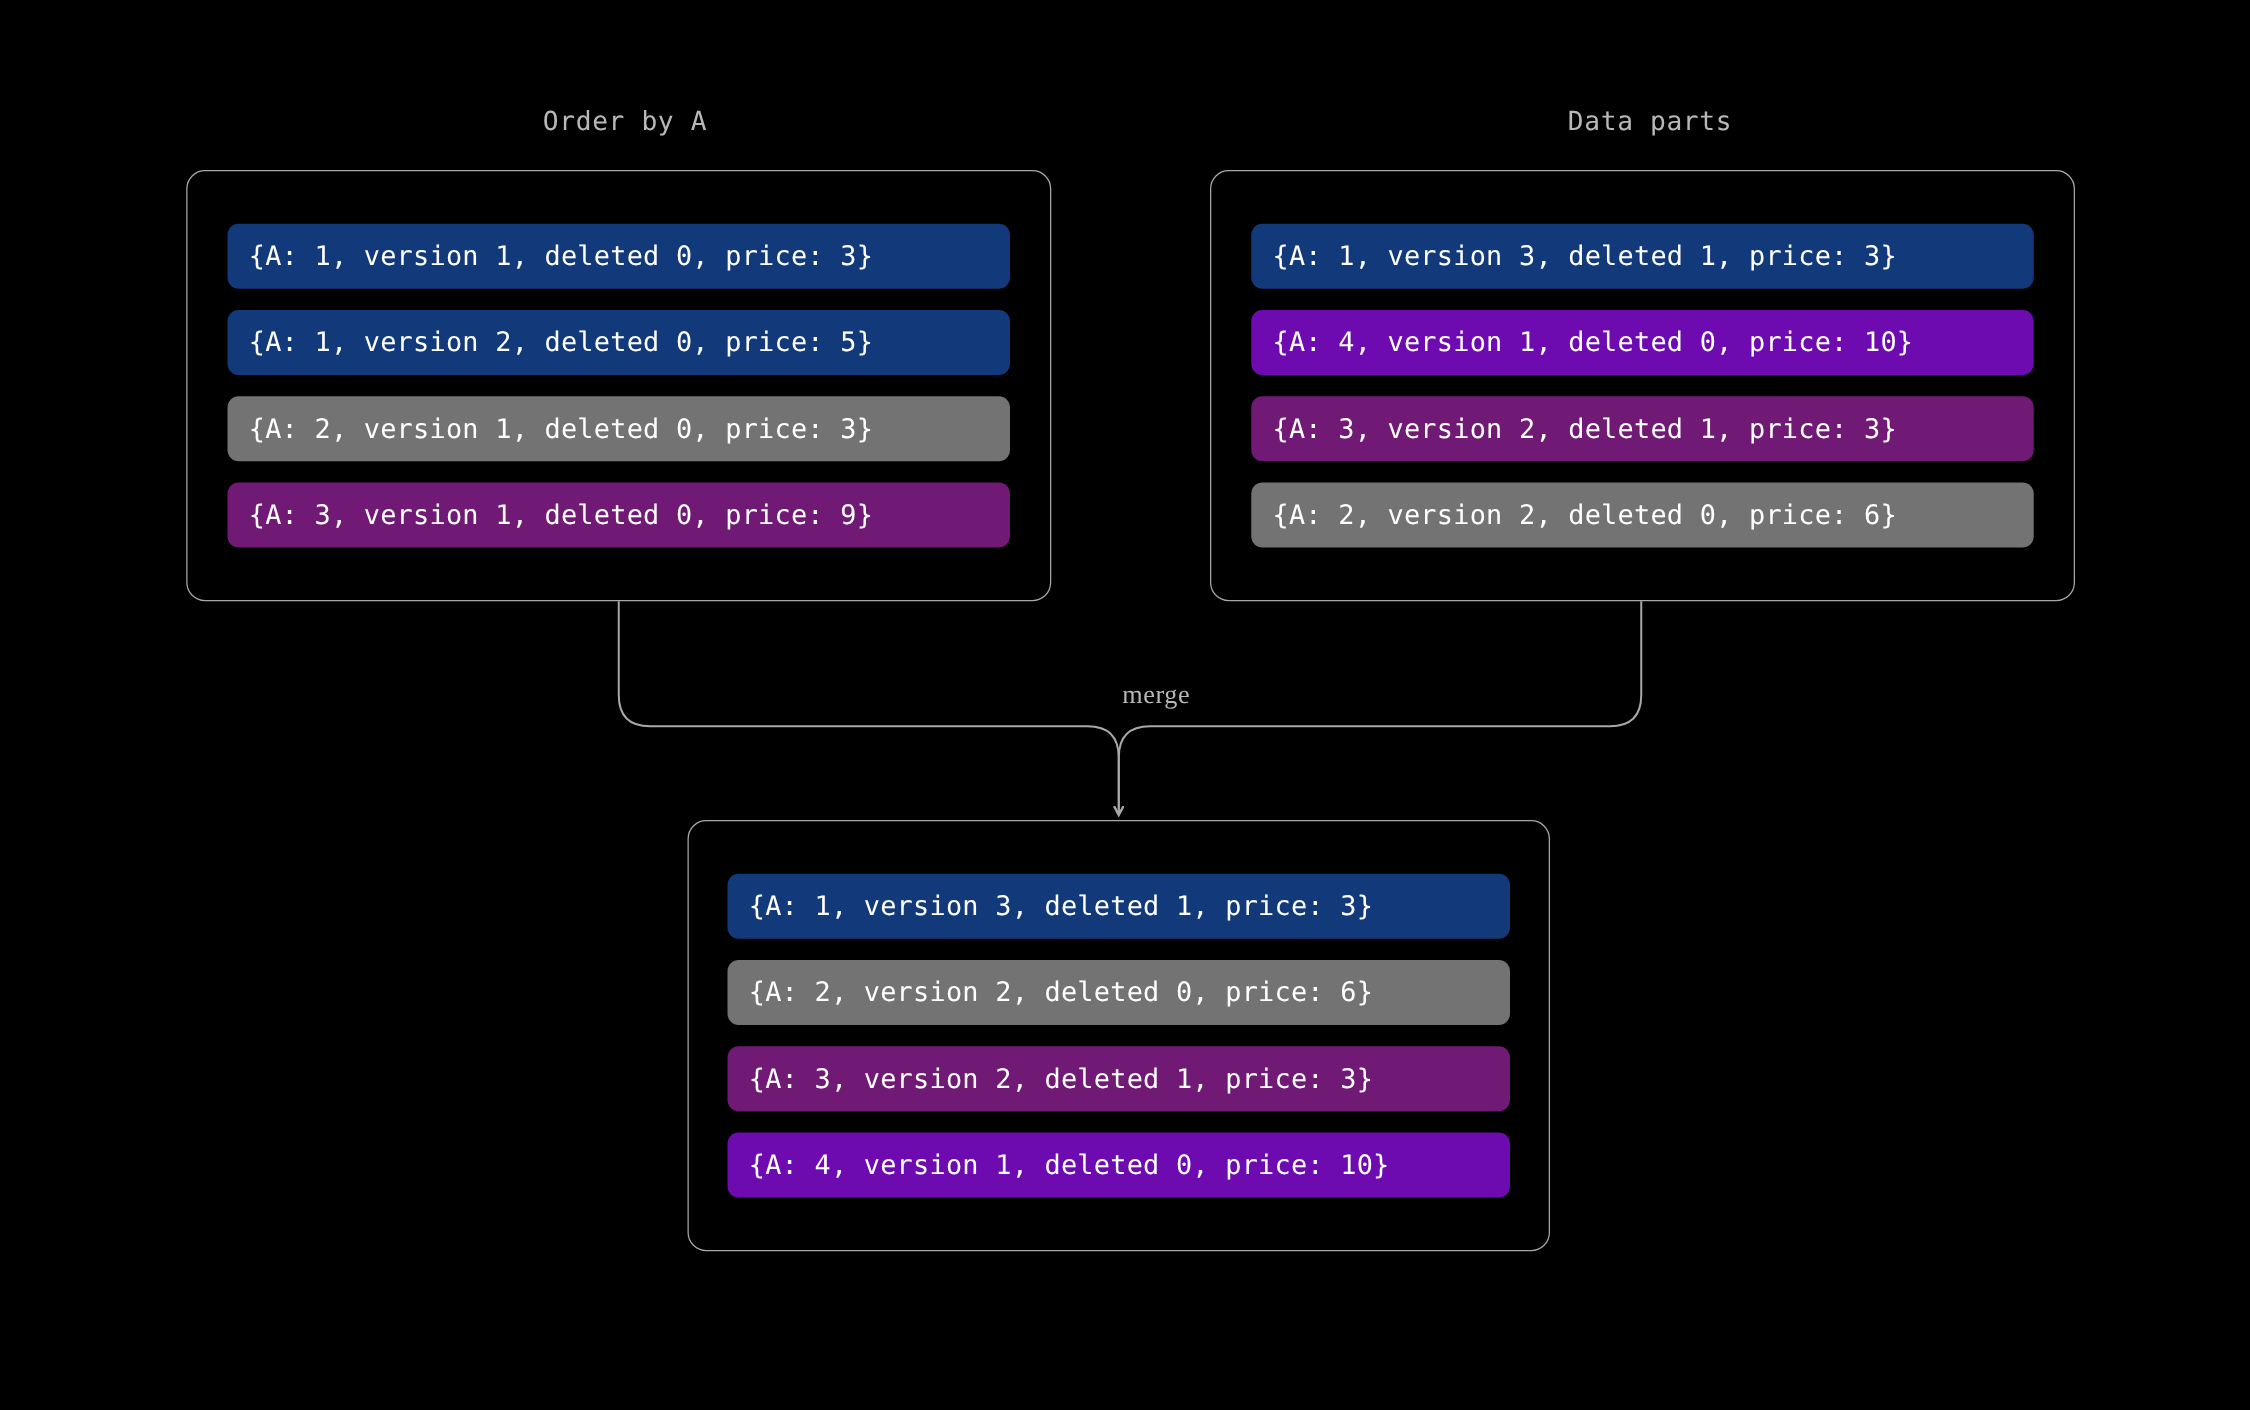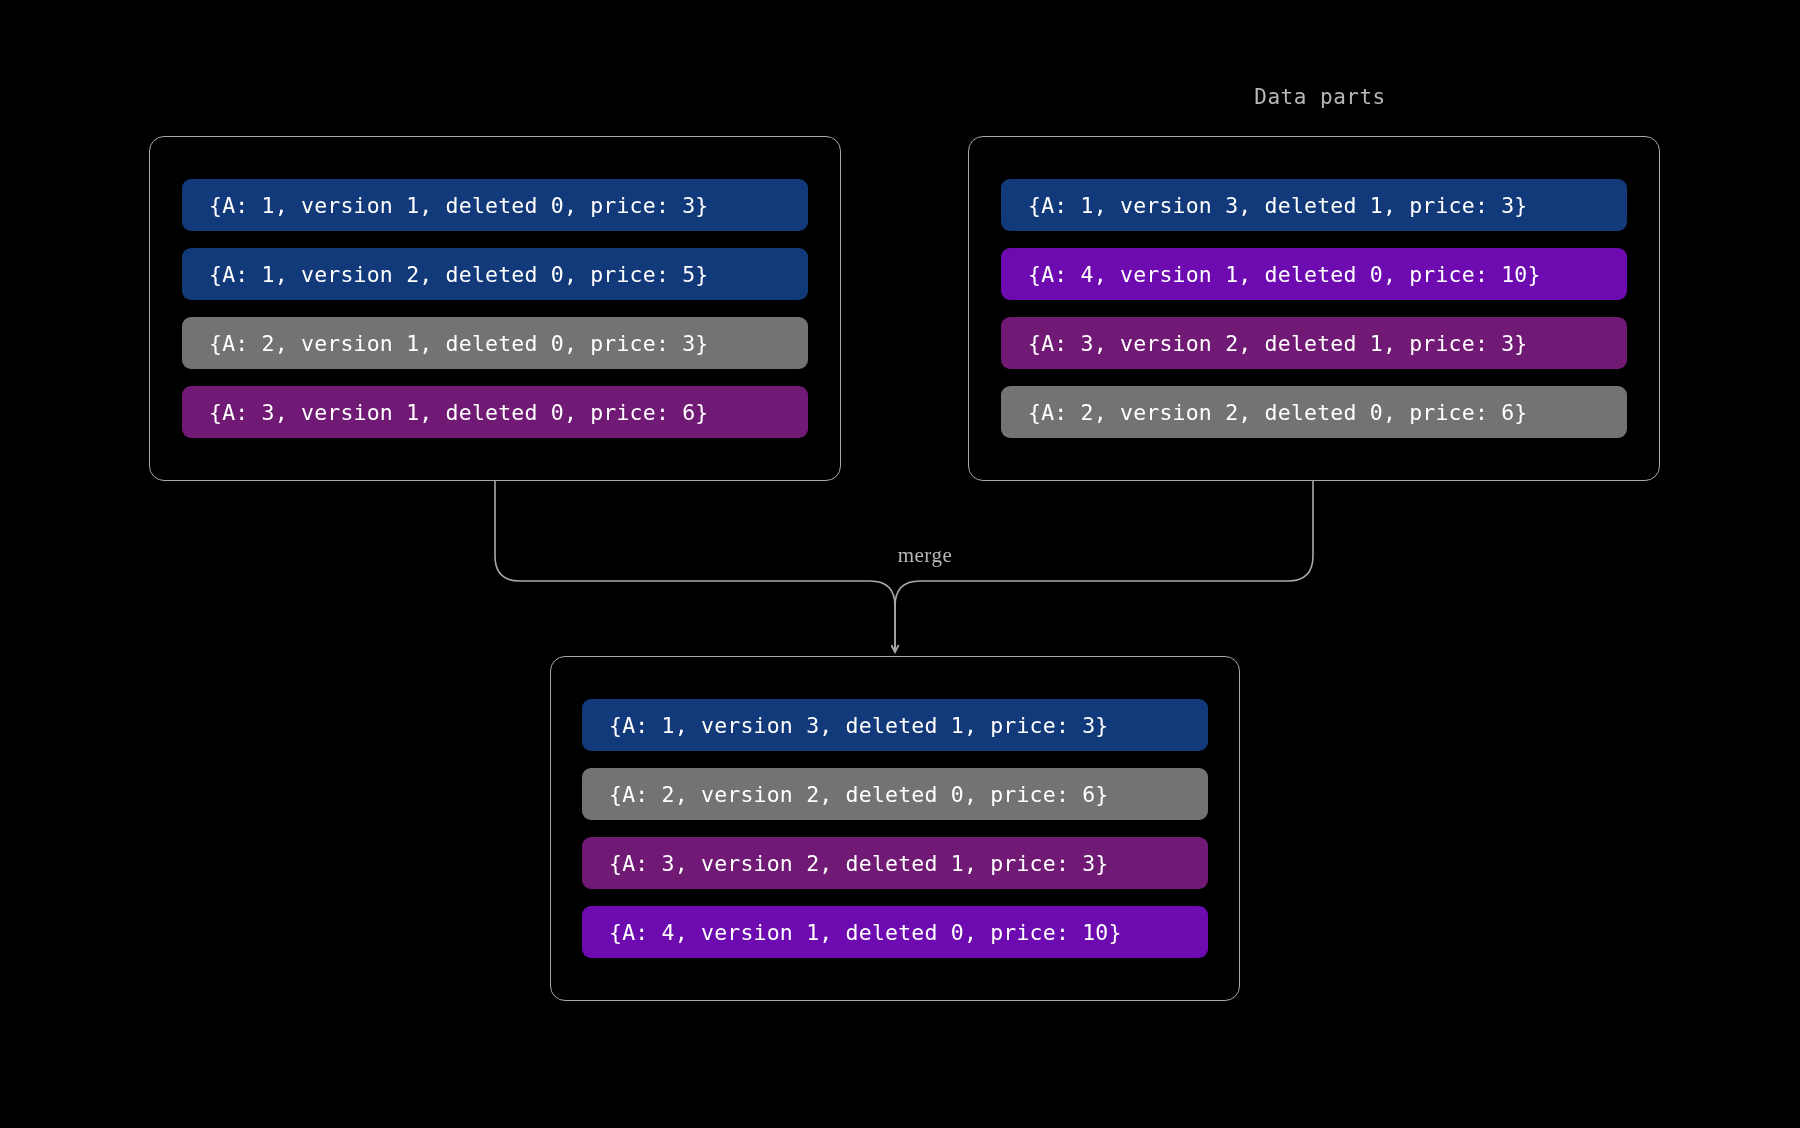--- a/index.html
+++ b/index.html
@@ -64,21 +64,21 @@
     gap: 17px;
   }
 
   
   .row {
     border-radius: 9px;
     height: 52px;
     display: flex;
     align-items: center;
     box-sizing: border-box;
-    padding-left: 27px;
+    padding-left: 17px;
     color: #ffffff;
     font-size: 21.5px;
     letter-spacing: 0.2px;
     white-space: nowrap;
   }
   #box-order-by-a .row { width: 626px; }
   #box-data-parts .row { width: 626px; }
   #box-merged    .row  { width: 626px; }
 
   .row.blue   { background: #123a7a; }
@@ -110,29 +110,30 @@
       <marker id="arrowhead" markerWidth="9" markerHeight="9" refX="6" refY="4.5" orient="auto" markerUnits="userSpaceOnUse">
         <path d="M0,0.8 L7,4.5 L0,8.2" fill="none" stroke="#a8a8a8" stroke-width="1.6"></path>
       </marker>
     </defs>
 
     <path d="M 495 481 L 495 556 Q 495 581 520 581 L 870 581 Q 895 581 895 606 L 895 651" fill="none" stroke="#a8a8a8" stroke-width="1.6" marker-end="url(#arrowhead)"></path>
 
     <path d="M 1313 481 L 1313 556 Q 1313 581 1288 581 L 920 581 Q 895 581 895 606 L 895 651" fill="none" stroke="#a8a8a8" stroke-width="1.6" marker-end="url(#arrowhead)"></path>
   </svg>
 
+  <div class="group-title" id="title-left">Order by A</div>
 
   <div class="group-title" id="title-right">Data parts</div>
 
   <div class="container" id="box-order-by-a">
     <div class="rows">
       <div class="row blue">{A: 1, version 1, deleted 0, price: 3}</div>
       <div class="row blue">{A: 1, version 2, deleted 0, price: 5}</div>
       <div class="row green">{A: 2, version 1, deleted 0, price: 3}</div>
-      <div class="row red">{A: 3, version 1, deleted 0, price: 6}</div>
+      <div class="row red">{A: 3, version 1, deleted 0, price: 9}</div>
     </div>
   </div>
 
   <div class="container" id="box-data-parts">
     <div class="rows">
       <div class="row blue">{A: 1, version 3, deleted 1, price: 3}</div>
       <div class="row purple">{A: 4, version 1, deleted 0, price: 10}</div>
       <div class="row red">{A: 3, version 2, deleted 1, price: 3}</div>
       <div class="row green">{A: 2, version 2, deleted 0, price: 6}</div>
     </div>

